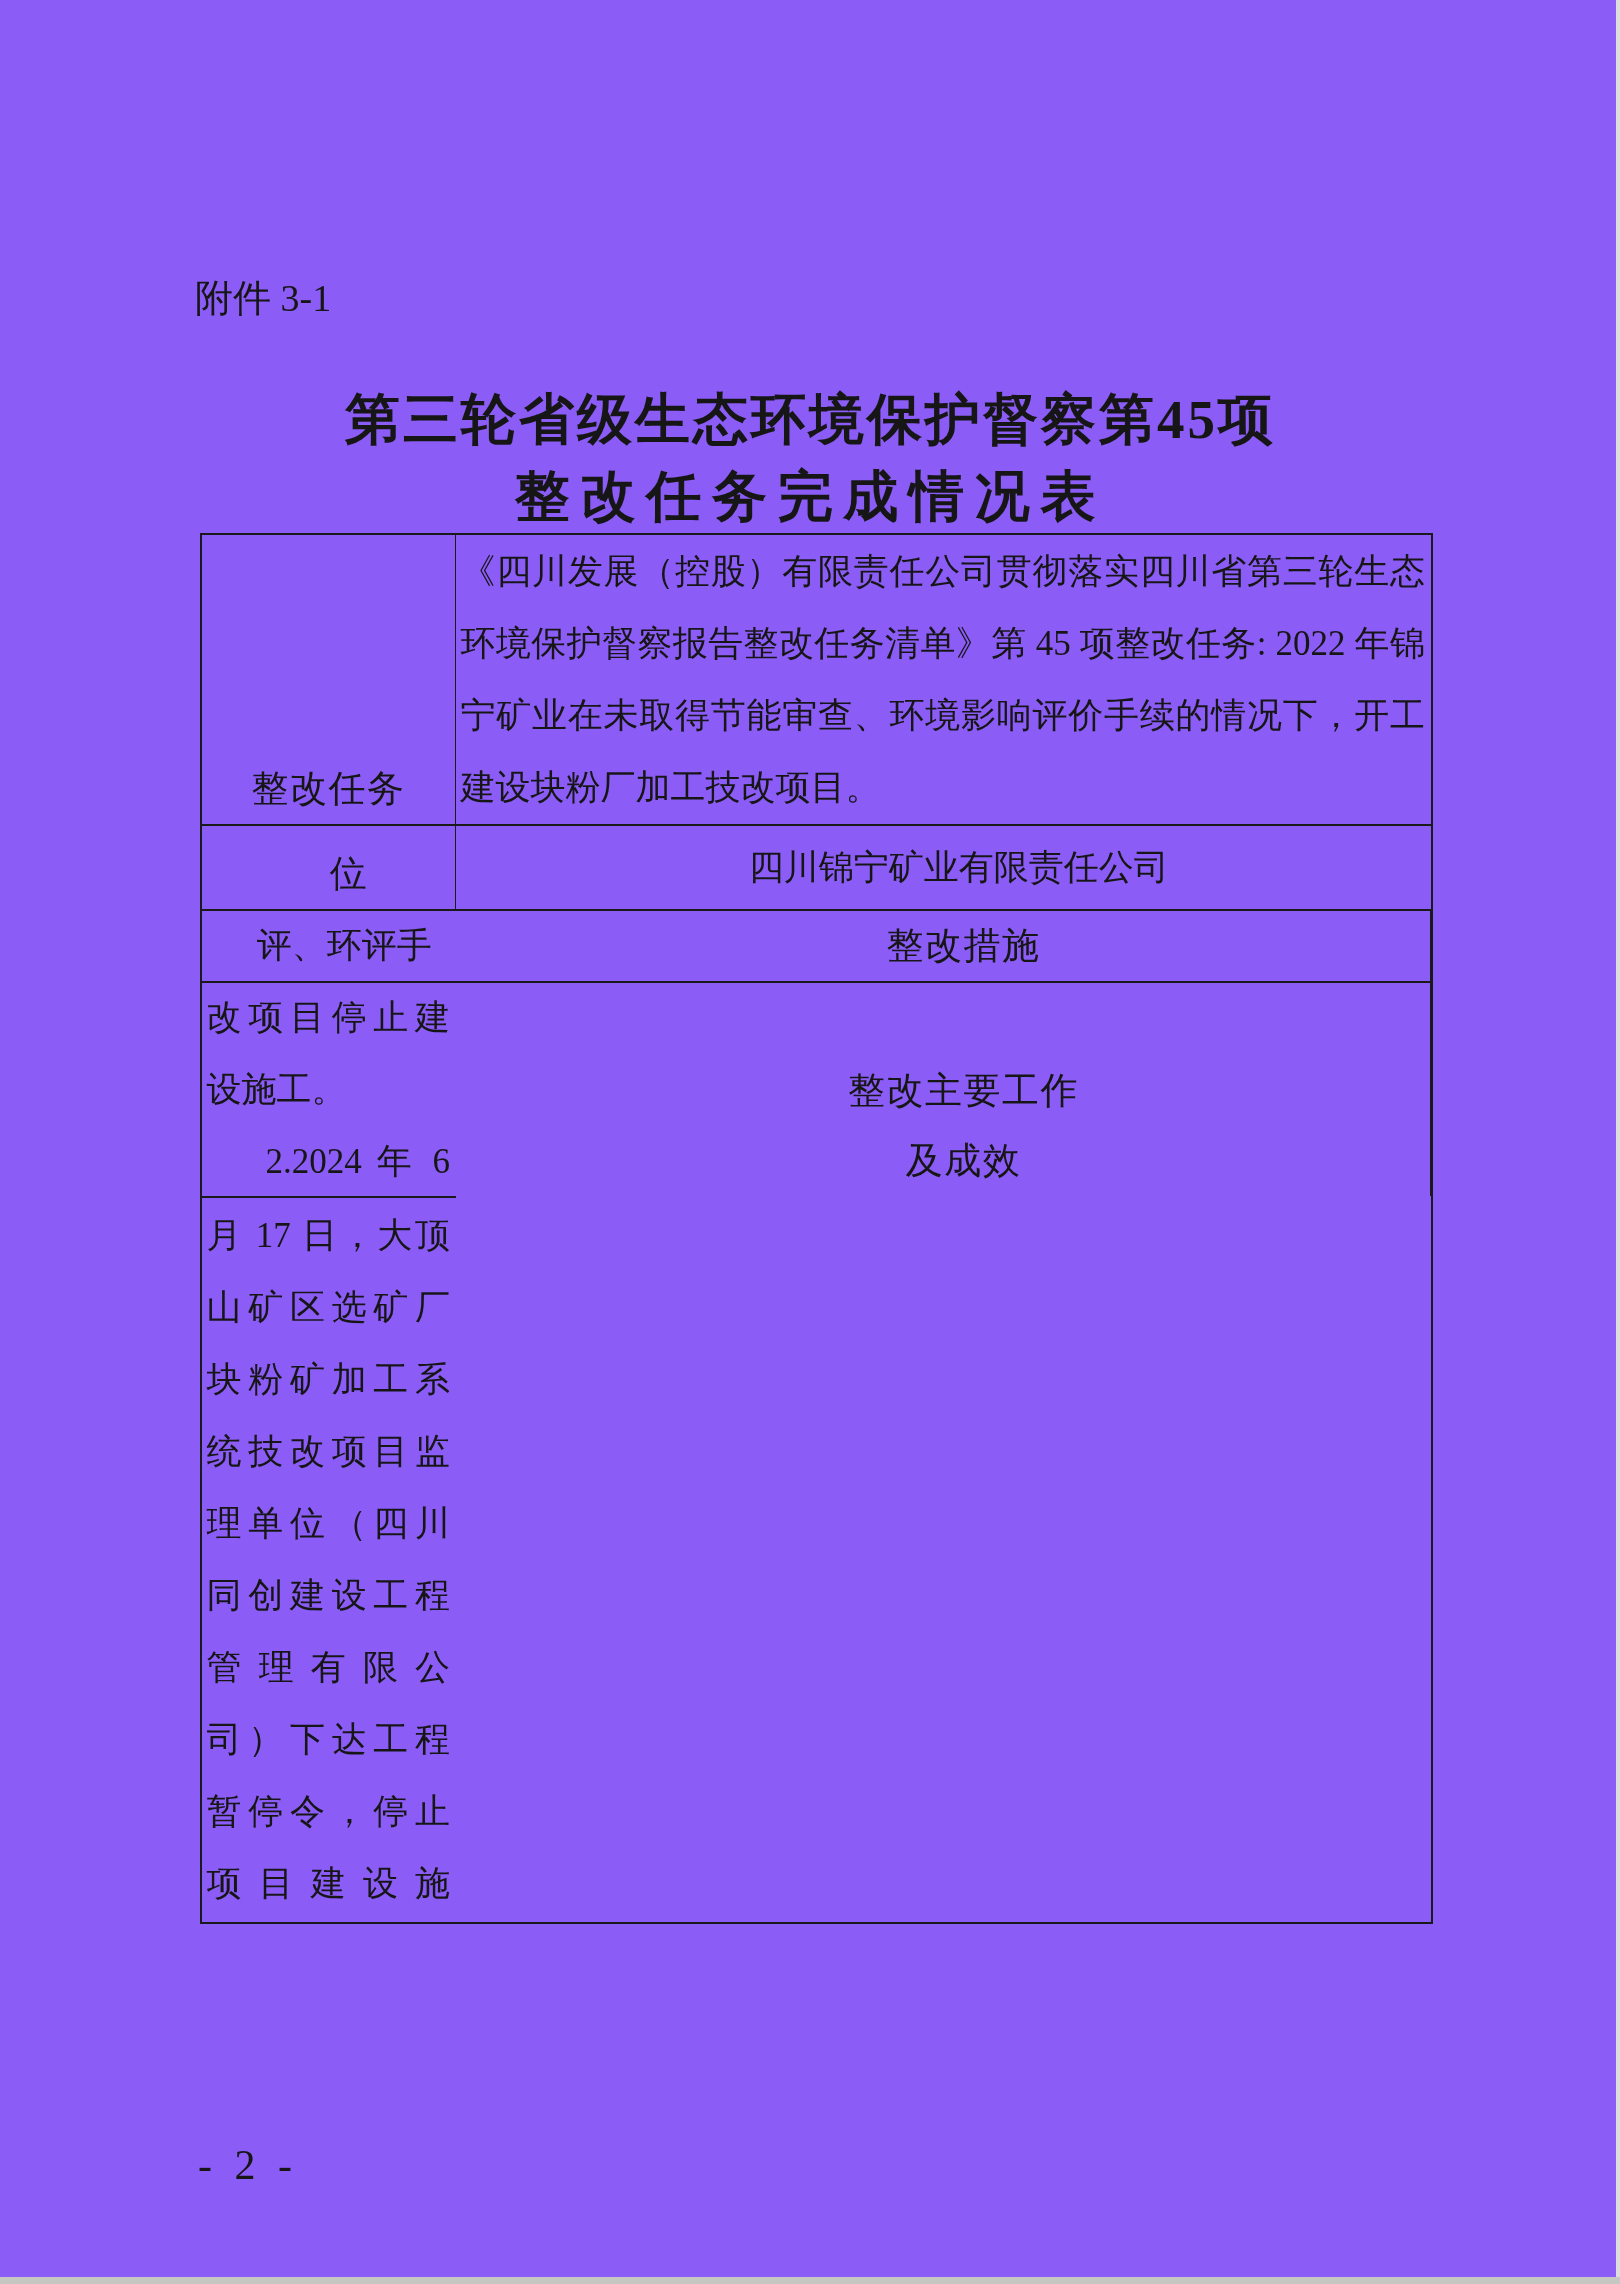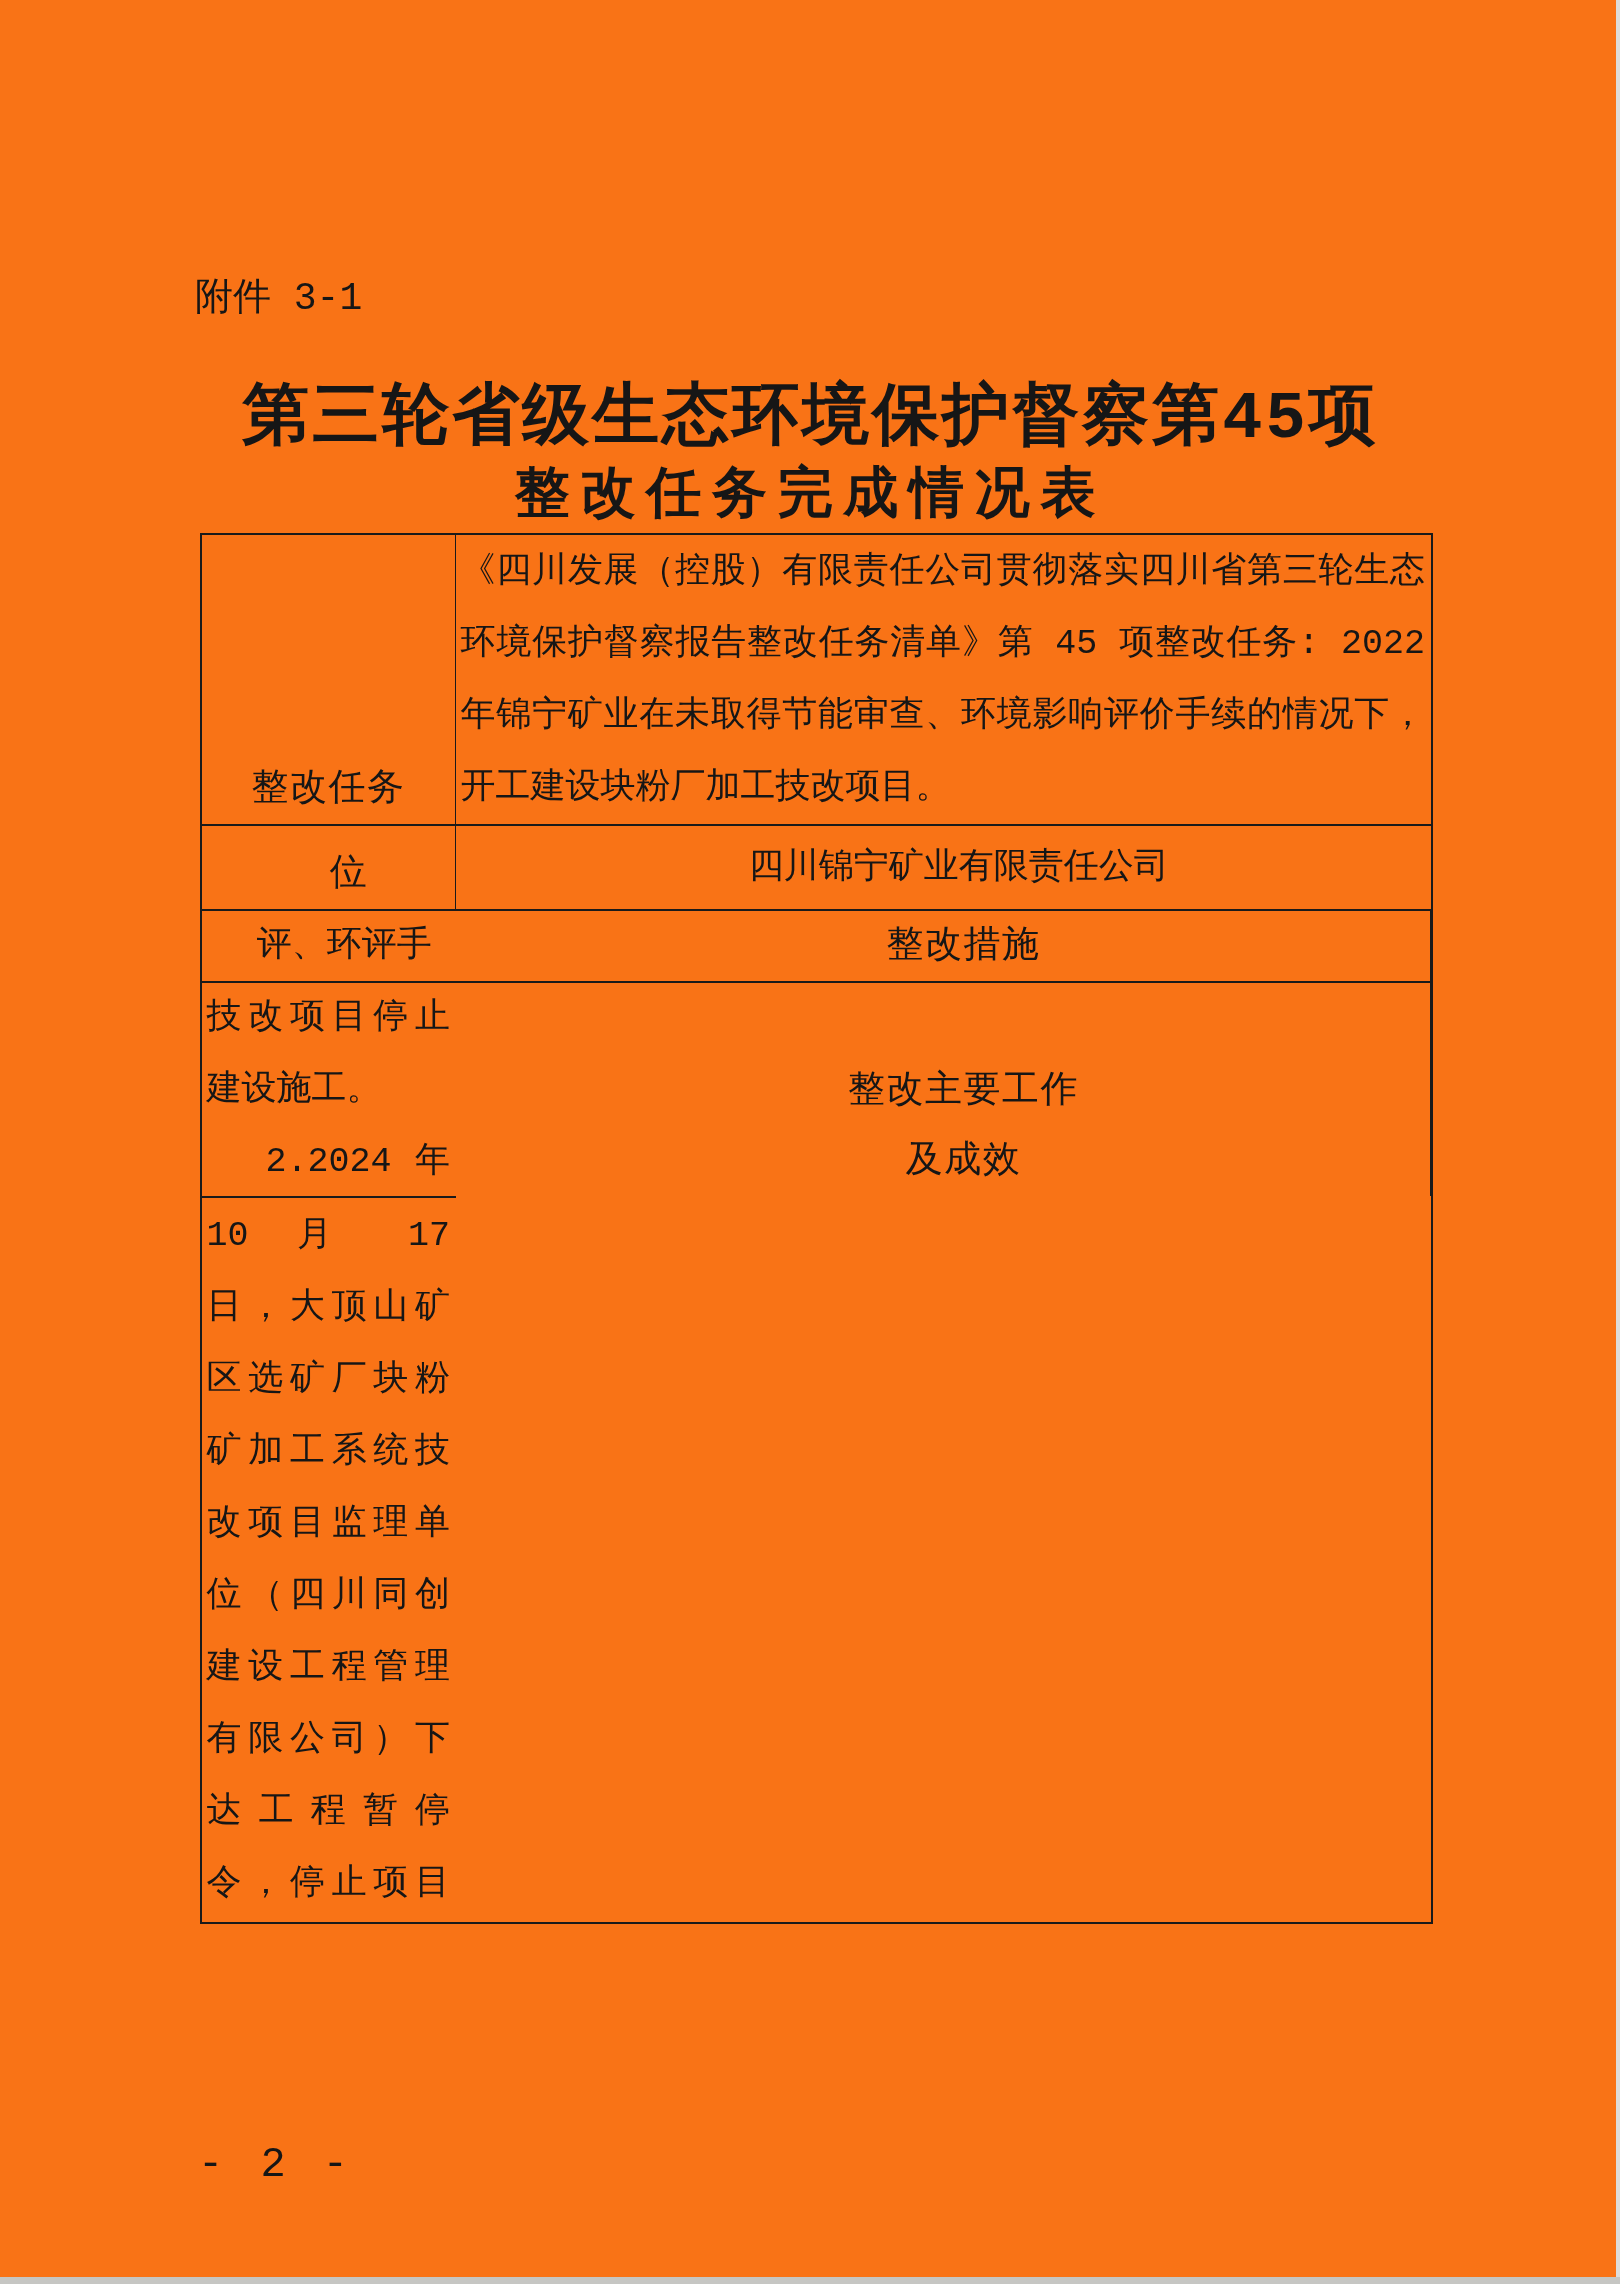--- a/index.html
+++ b/index.html
@@ -1,33 +1,33 @@
 <!DOCTYPE html>
 <html lang="zh" style="font-size:12px"><head>
 <meta charset="utf-8">
 <style>
   html,body { margin:0; padding:0; background:#e8e8e6; }
   .page {
     position:relative;
     width:1621px; height:2284px;
     margin:0 auto;
-    background:#f97316;
+    background:#8b5cf6;
     color:#161616;
-    font-family:Liberation Mono, monospace;
+    font-family:Liberation Serif, serif;
     overflow:hidden;
   }
   .attachment {
     position:absolute; left:195px; top:274px;
     font-size:38px; line-height:49px;
   }
   .doc-title {
     position:absolute; left:0; top:381px; width:100%;
     text-align:center; font-weight:700;
   }
-  .doc-title .t1 { font-size:67px; line-height:77px; letter-spacing:3px; }
+  .doc-title .t1 { font-size:55px; line-height:77px; letter-spacing:3px; }
   .doc-title .t2 { font-size:55px; line-height:77px; letter-spacing:10.7px; }
 
   .doc-table {
     position:absolute; left:200px; top:533px;
     width:1233px; height:1391px;
     box-sizing:border-box;
     border:2.3px solid #1a1a1a;
     display:grid;
     grid-template-columns:254px 1fr;
     grid-template-rows:289px 85px 72px 215px auto;

